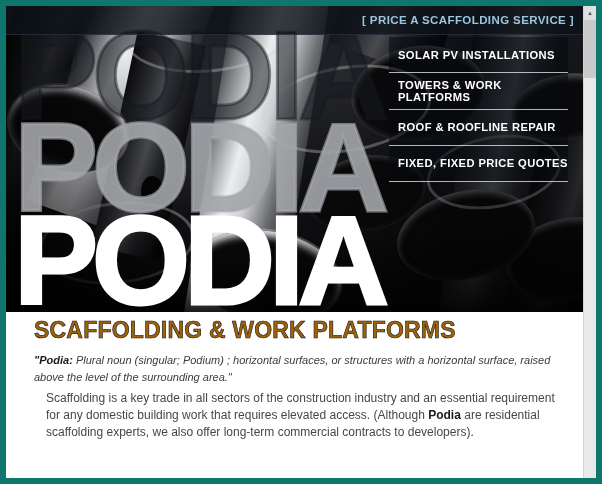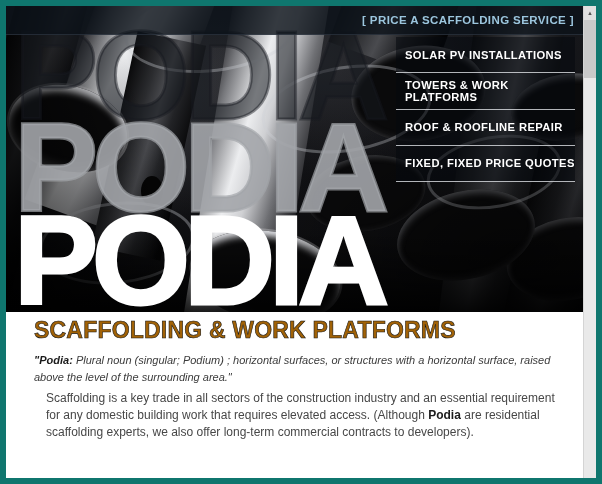--- a/index.html
+++ b/index.html
@@ -45,21 +45,21 @@
   }
   .w1{top:24px;color:rgba(22,25,31,0.55);-webkit-text-stroke:3px rgba(22,25,31,0.45);}
   .w2{top:116px;color:rgba(163,165,170,0.90);-webkit-text-stroke:3px rgba(163,165,170,0.70);}
   .w3{top:209px;color:#ffffff;-webkit-text-stroke:3px #ffffff;}
   
   .topband{position:absolute;left:0;top:0;right:0;height:28px;z-index:5;background:rgba(12,18,26,0.82);border-bottom:1px solid rgba(70,80,95,0.40);}
   .menu-header{
     position:absolute;top:0;right:9px;height:28px;z-index:6;display:flex;align-items:center;
     color:#9cc6de;font-size:11.5px;font-weight:bold;letter-spacing:0.4px;cursor:pointer;text-decoration:none;
   }
-  .menu{position:absolute;top:31px;right:8px;width:179px;height:145px;z-index:6;display:flex;flex-direction:column;background:rgba(6,9,14,0.55);}
+  .menu{position:absolute;top:31px;right:15px;width:179px;height:145px;z-index:6;display:flex;flex-direction:column;background:rgba(6,9,14,0.55);}
   .menu-item{
     flex:1;display:flex;align-items:center;padding-left:9px;cursor:pointer;
     color:#ffffff;font-size:11.2px;font-weight:bold;letter-spacing:0.4px;
     border-bottom:1px solid rgba(236,239,243,0.75);
   }
   
   .content{position:absolute;left:0;top:306px;right:0;bottom:0;background:#ffffff;padding:6px 14px 0 28px;box-sizing:border-box;}
   .content h1{margin:0 0 10px;font-size:23px;line-height:24px;color:#a16207;letter-spacing:0.2px;-webkit-text-stroke:0.6px #151515;font-weight:bold;}
   .quote{margin:0 0 4px;font-size:11px;line-height:17px;font-style:italic;color:#3b3b3b;}
   .quote b{color:#1a1a1a;}

